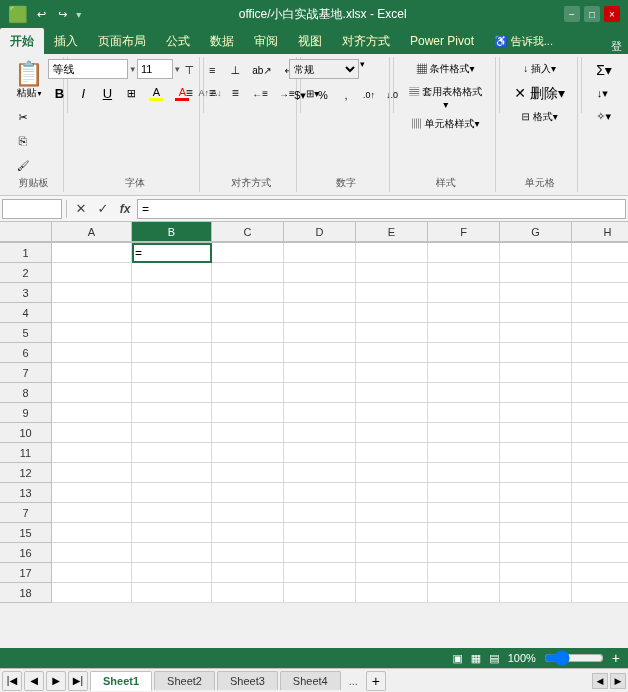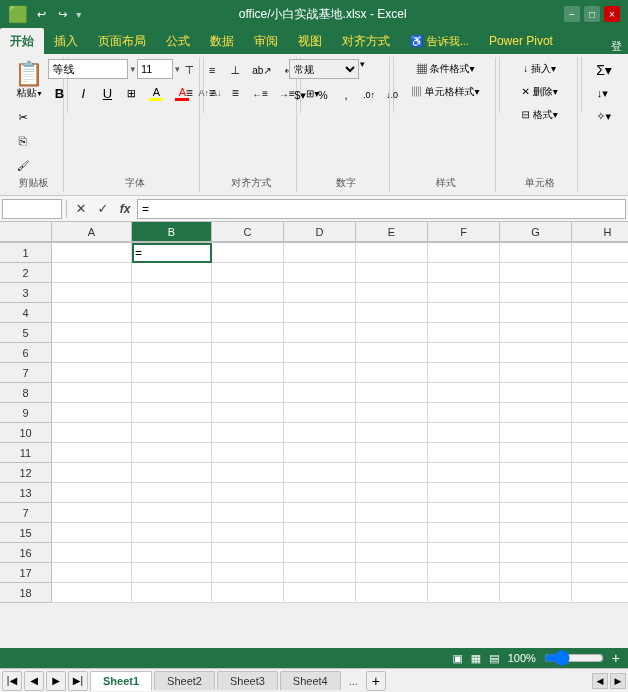--- a/index.html
+++ b/index.html
@@ -25,21 +25,21 @@
     
     .ribbon-tabs {
       background: #217346;
       display: flex;
       height: 26px;
       align-items: flex-end;
       padding-left: 0;
     }
     .ribbon-tab {
       padding: 4px 10px 4px 10px;
-      color: #fde047;
+      color: #fef9c3;
       font-size: 12px;
       cursor: pointer;
       height: 100%;
       display: flex;
       align-items: center;
       border-radius: 2px 2px 0 0;
     }
     .ribbon-tab.active {
       background: #f0f0f0;
       color: #217346;
@@ -239,22 +239,22 @@
 
 <div class="ribbon-tabs">
   <div class="ribbon-tab active">开始</div>
   <div class="ribbon-tab">插入</div>
   <div class="ribbon-tab">页面布局</div>
   <div class="ribbon-tab">公式</div>
   <div class="ribbon-tab">数据</div>
   <div class="ribbon-tab">审阅</div>
   <div class="ribbon-tab">视图</div>
   <div class="ribbon-tab">对齐方式</div>
+  <div class="ribbon-tab">Power Pivot</div>
   <div class="ribbon-tab" style="font-size:11px;">♿ 告诉我...</div>
-  <div class="ribbon-tab">Power Pivot</div>
   <div style="margin-left:auto;display:flex;align-items:center;padding:0 6px;color:rgba(255,255,255,0.9);font-size:11px;">登</div>
 </div>
 
 <div class="ribbon">
 
   <div class="ribbon-group clipboard-group" style="min-width:60px;">
     <div class="ribbon-group-content" style="flex-direction:row;align-items:flex-start;">
       <div style="display:flex;flex-direction:column;align-items:center;cursor:pointer;padding:2px 3px;border:1px solid transparent;border-radius:2px;padding-bottom:0">
         <div style="font-size:24px;line-height:1;">📋</div>
         <div style="font-size:10px;display:flex;align-items:center;gap:1px;">粘贴<span style="font-size:8px;">▾</span></div>
@@ -339,31 +339,32 @@
       </div>
     </div>
     <span class="ribbon-group-label">数字</span>
   </div>
 
   <div class="divider-v"></div>
 
   <div class="ribbon-group" style="min-width:100px;">
     <div class="ribbon-group-content" style="flex-direction:column;align-items:flex-start;padding-bottom:14px;">
       <button class="rb-btn" style="font-size:10px;width:100%;justify-content:flex-start;">▦ 条件格式▾</button>
+      <button class="rb-btn" style="font-size:10px;width:100%;justify-content:flex-start;">▤ 套用表格格式▾</button>
       <button class="rb-btn" style="font-size:10px;width:100%;justify-content:flex-start;">▥ 单元格样式▾</button>
     </div>
     <span class="ribbon-group-label">样式</span>
   </div>
 
   <div class="divider-v"></div>
 
   <div class="ribbon-group" style="min-width:75px;">
     <div class="ribbon-group-content" style="flex-direction:column;align-items:flex-start;padding-bottom:14px;">
       <button class="rb-btn" style="font-size:10px;width:100%;justify-content:flex-start;">↓ 插入▾</button>
-      <button class="rb-btn" style="font-size:10px;width:100%;justify-content:flex-start;">✕ 删除▾</button>
+      <button class="rb-btn" style="font-size:14px;width:100%;justify-content:flex-start;">✕ 删除▾</button>
       <button class="rb-btn" style="font-size:10px;width:100%;justify-content:flex-start;">⊟ 格式▾</button>
     </div>
     <span class="ribbon-group-label">单元格</span>
   </div>
 
   <div class="divider-v"></div>
 
   <div class="ribbon-group" style="min-width:40px;">
     <div class="ribbon-group-content" style="flex-direction:column;align-items:flex-start;padding-bottom:14px;">
       <button class="rb-btn" style="font-size:14px;">Σ▾</button>

